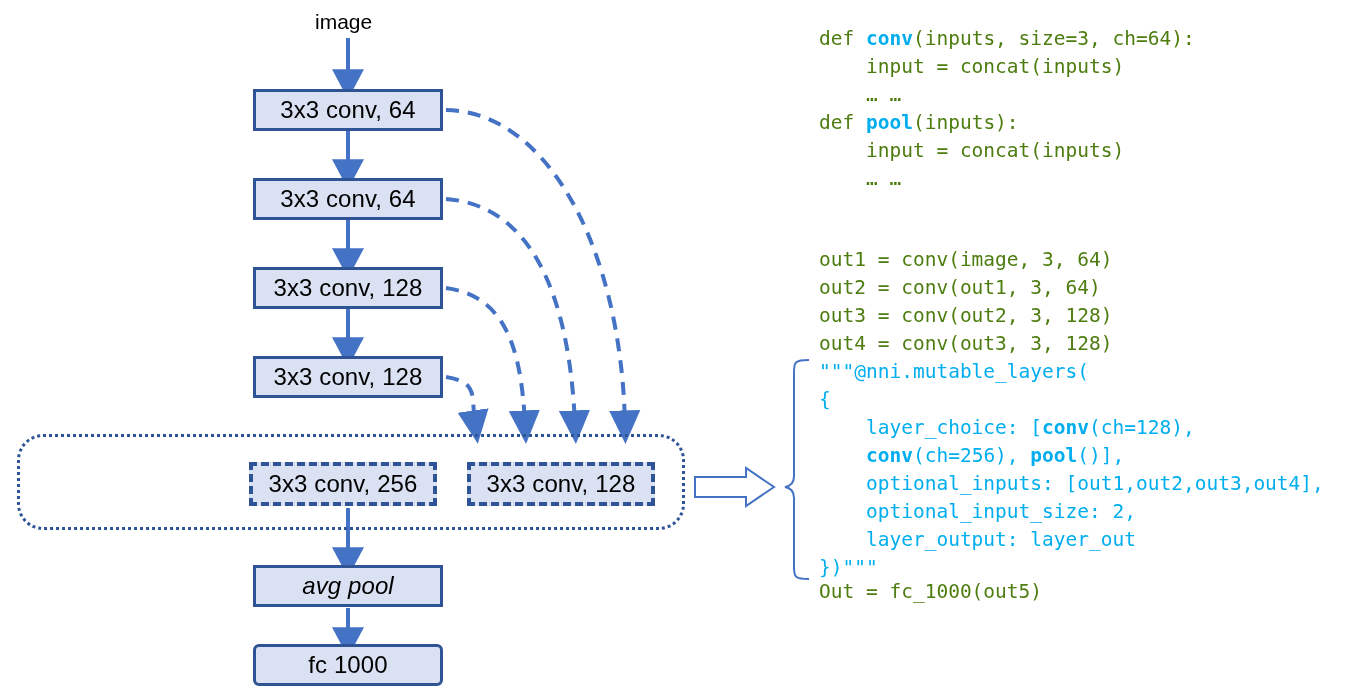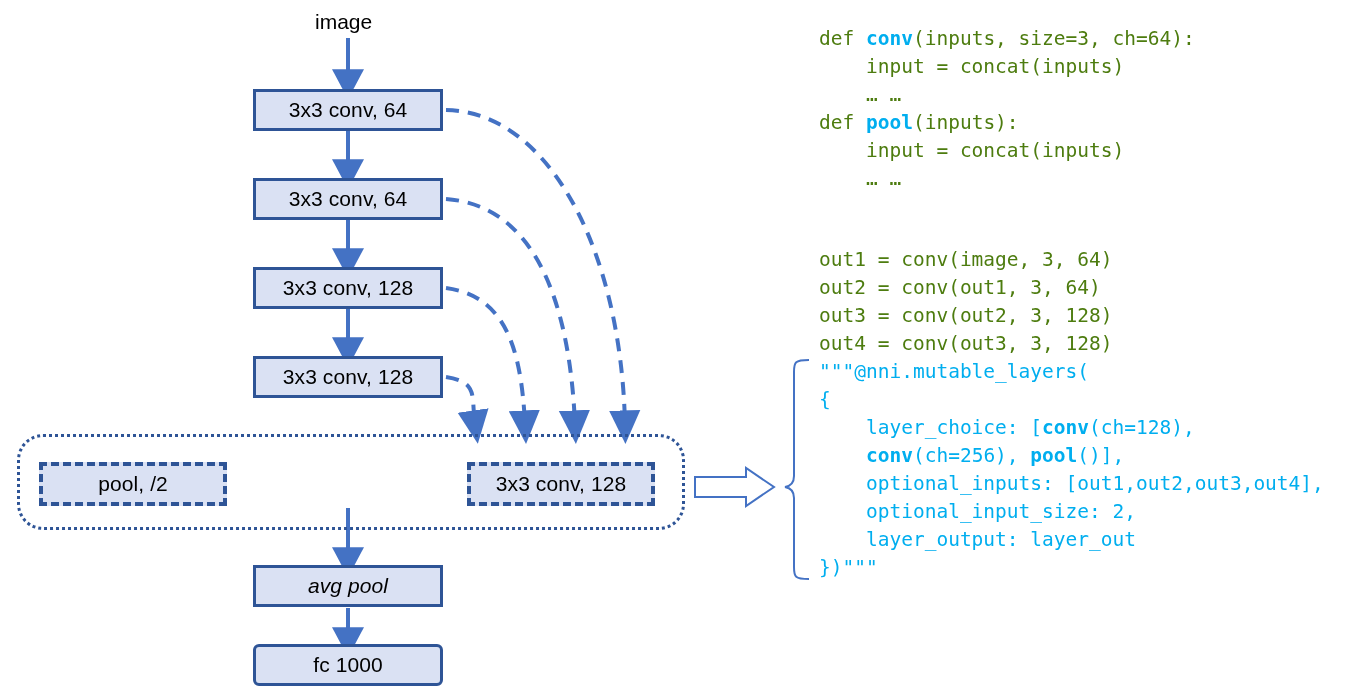--- a/index.html
+++ b/index.html
@@ -12,21 +12,21 @@
   }
   #stage{position:absolute;left:9px;top:0;width:1365px;height:540px;}
 
   
   .node{
     position:absolute;
     background:#dae1f3;
     border:3px solid #2e5496;
     box-sizing:border-box;
     display:flex;align-items:center;justify-content:center;
-    font-size:21px;color:#000;
+    font-size:24px;color:#000;
     letter-spacing:.1px;
     white-space:nowrap;
   }
   .node.dashed{
     border:4px dashed #2e5496;
   }
   .plainlabel{
     position:absolute;
     font-size:21px;color:#000;
     white-space:nowrap;
@@ -106,32 +106,32 @@
   </div>
   <div class="node" style="left:244px;top:267px;width:190px;height:42px;">
     <span>3x3 conv, 128</span>
   </div>
   <div class="node" style="left:244px;top:356px;width:190px;height:42px;">
     <span>3x3 conv, 128</span>
   </div>
 
   <div class="choice-group" style="left:8px;top:434px;width:668px;height:96px;"></div>
 
-  <div class="node dashed" style="left:30px;top:462px;width:188px;height:44px;">
-    <span>pool, /2</span>
+  <div class="node dashed" style="left:240px;top:462px;width:188px;height:44px;">
+    <span>3x3 conv, 256</span>
   </div>
   <div class="node dashed" style="left:458px;top:462px;width:188px;height:44px;">
     <span>3x3 conv, 128</span>
   </div>
 
   <div class="node" style="left:244px;top:565px;width:190px;height:42px;font-style:italic;">
     <span>avg pool</span>
   </div>
   <div class="node" style="left:244px;top:644px;width:190px;height:42px;border-radius:6px;">
     <span>fc 1000</span>
   </div>
 
   <div class="code" id="code-block-1" style="left:810px;top:25px;"><div class="code-line"><span class="c-teal">def </span><span class="kw">conv</span><span class="c-teal">(inputs, size=3, ch=64):</span></div><div class="code-line"><span class="c-teal">    input = concat(inputs)</span></div><div class="code-line"><span class="c-teal">    … …</span></div><div class="code-line"><span class="c-teal">def </span><span class="kw">pool</span><span class="c-teal">(inputs):</span></div><div class="code-line"><span class="c-teal">    input = concat(inputs)</span></div><div class="code-line"><span class="c-teal">    … …</span></div></div>
   <div class="code" id="code-block-2" style="left:810px;top:246px;"><div class="code-line"><span class="c-teal">out1 = conv(image, 3, 64)</span></div><div class="code-line"><span class="c-teal">out2 = conv(out1, 3, 64)</span></div><div class="code-line"><span class="c-teal">out3 = conv(out2, 3, 128)</span></div><div class="code-line"><span class="c-teal">out4 = conv(out3, 3, 128)</span></div></div>
   <div class="code" id="code-block-3" style="left:810px;top:358px;"><div class="code-line"><span class="c-blue">"""@nni.mutable_layers(</span></div><div class="code-line"><span class="c-blue">{</span></div><div class="code-line"><span class="c-blue">    layer_choice: [</span><span class="c-blue kw2">conv</span><span class="c-blue">(ch=128),</span></div><div class="code-line"><span class="c-blue">    </span><span class="c-blue kw2">conv</span><span class="c-blue">(ch=256), </span><span class="c-blue kw2">pool</span><span class="c-blue">()],</span></div><div class="code-line"><span class="c-blue">    optional_inputs: [out1,out2,out3,out4],</span></div><div class="code-line"><span class="c-blue">    optional_input_size: 2,</span></div><div class="code-line"><span class="c-blue">    layer_output: layer_out</span></div><div class="code-line"><span class="c-blue">})"""</span></div></div>
-  <div class="code" id="code-block-4" style="left:810px;top:578px;"></div>
+  <div class="code" id="code-block-4" style="left:810px;top:578px;"><div class="code-line"><span class="c-teal">Out = fc_1000(out5)</span></div></div>
 
 </div>
 
 </body></html>

